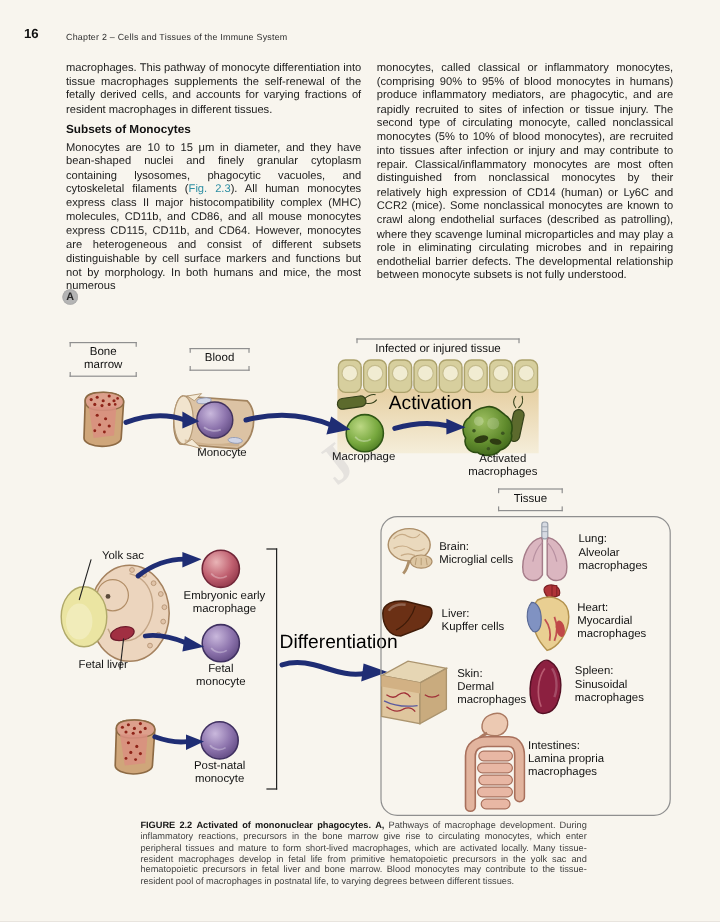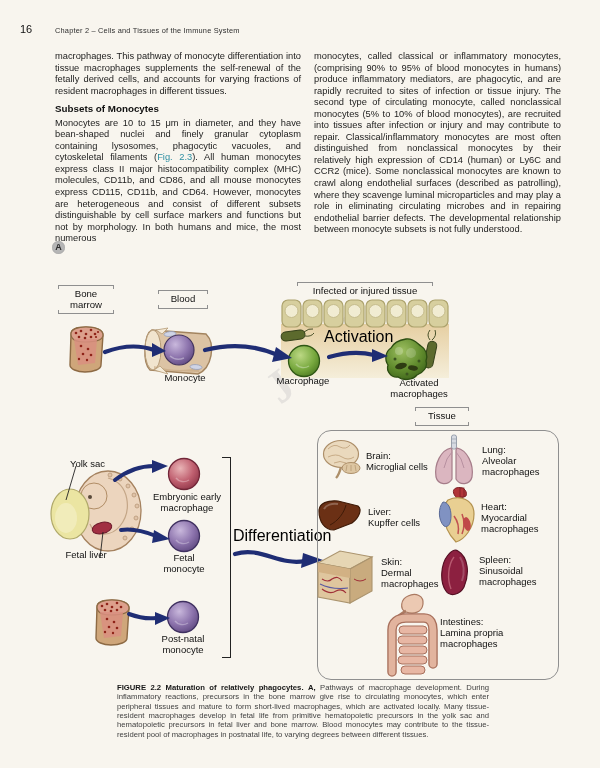--- a/index.html
+++ b/index.html
@@ -2,21 +2,21 @@
 <html><head>
 <meta charset="utf-8">
 <style>
   html,body{margin:0;padding:0;background:#dddad2;}
   #page{position:relative;width:600px;height:768px;background:#f8f5ee;font-family:"Liberation Sans",sans-serif;overflow:hidden;}
   .abs{position:absolute;}
   .serif{font-family:Liberation Sans, sans-serif;}
   .body-text{font-size:9.3px;line-height:11.55px;text-align:justify;color:#1c1c1c;}
   .sub-head{font-weight:bold;font-size:9.8px;color:#111;margin:6px 0 3px 0;}
   .fig-link{color:#2e8fa3;}
-  .pageno{font-weight:normal;font-size:11px;color:#111;}
+  .pageno{font-weight:bold;font-size:11px;color:#111;}
   .runhead{font-size:7.4px;color:#2e2e2e;letter-spacing:.2px;}
   .fig-title{border-top:2.5px solid #4a5a9b;border-bottom:2.5px solid #4a5a9b;font-weight:bold;font-size:11.6px;text-align:center;padding:3px 0 2px 0;color:#000;background:#f8f5ee;}
   .blabel{font-size:9.6px;line-height:10.6px;text-align:center;color:#111;padding:4px 3px;white-space:pre-line;}
   .blabel::before{content:"";position:absolute;top:0;left:0;right:0;height:3px;border:1px solid #8f8f8f;border-bottom:none;}
   .blabel::after{content:"";position:absolute;bottom:0;left:0;right:0;height:3px;border:1px solid #8f8f8f;border-top:none;}
   .blabel.top-only::after{content:none;}
   .lab{font-size:9.5px;line-height:10.8px;text-align:center;color:#111;white-space:pre-line;}
   .lab-left{text-align:left;}
   .boldlab{font-weight:normal;font-size:16px;color:#000;}
   .panel-chip{width:13px;height:13px;border-radius:50%;background:#b5b5b5;color:#2a2a2a;font-weight:bold;font-size:9px;text-align:center;line-height:13px;box-shadow:0 0 1px #888 inset;}
@@ -182,21 +182,21 @@
     <path d="M3,10 C30,3 55,6 76,15" stroke="#1f2d74" stroke-width="4.2" fill="none" stroke-linecap="round"></path>
     <polygon points="74,7 90,18 70,22" fill="#1f2d74"></polygon>
   </svg>
   <svg class="abs" style="left:326px;top:346px;" width="62" height="20" viewBox="0 0 62 20">
     <path d="M3,11 C20,6 36,6 48,9" stroke="#1f2d74" stroke-width="4.2" fill="none" stroke-linecap="round"></path>
     <polygon points="46,3 62,10 46,16" fill="#1f2d74"></polygon>
   </svg>
 
 
   <div class="abs blabel" style="left:415px;top:407px;width:48px;">Tissue</div>
-  <div class="abs lab lab-left" style="left:70px;top:459px;width:50px;">Yolk sac</div>
+  <div class="abs lab lab-left" style="left:70px;top:459px;width:50px;text-align:right;">Yolk sac</div>
 
   <svg class="abs" style="left:50px;top:466px;" width="95" height="100" viewBox="0 0 95 100">
     <ellipse cx="58" cy="45" rx="33" ry="40" fill="#ecd5be" stroke="#a5825f" stroke-width="1.3"></ellipse>
     <path d="M58,12 C80,18 82,45 70,60 C60,72 44,70 40,58" stroke="#c4a687" stroke-width="1.2" fill="none"></path>
     <circle cx="44" cy="30" r="13" fill="#ecd5be" stroke="#b18d66" stroke-width="1"></circle>
     <circle cx="40" cy="31" r="2" fill="#5a4a3a"></circle>
     <g fill="#e0c3a8" stroke="#b99878" stroke-width="0.8">
       <circle cx="60" cy="9" r="2"></circle>
         <circle cx="70" cy="13" r="2"></circle>
         <circle cx="78" cy="20" r="2"></circle>
@@ -355,18 +355,18 @@
       <rect x="16" y="64" width="29" height="8" rx="4"></rect>
       <rect x="19" y="74" width="24" height="8" rx="4"></rect>
     </g>
   </svg>
   <div class="abs organ-label" style="left:440px;top:616px;width:86px;">Intestines:
 Lamina propria
 macrophages</div>
 
   <div class="abs caption" style="left:117px;top:683px;width:372px;">
     <span class="b">FIGURE 2.2</span>
-    <span class="b">Maturation of relatively phagocytes.</span>
+    <span class="b">Activated of mononuclear phagocytes.</span>
     <span class="b">A,</span>
     <span>Pathways of macrophage development. During inflammatory reactions, precursors in the bone marrow give rise to circulating monocytes, which enter peripheral tissues and mature to form short-lived macrophages, which are activated locally. Many tissue-resident macrophages develop in fetal life from primitive hematopoietic precursors in the yolk sac and hematopoietic precursors in fetal liver and bone marrow. Blood monocytes may contribute to the tissue-resident pool of macrophages in postnatal life, to varying degrees between different tissues.</span>
   </div>
 
 </div>
 
 </body></html>

